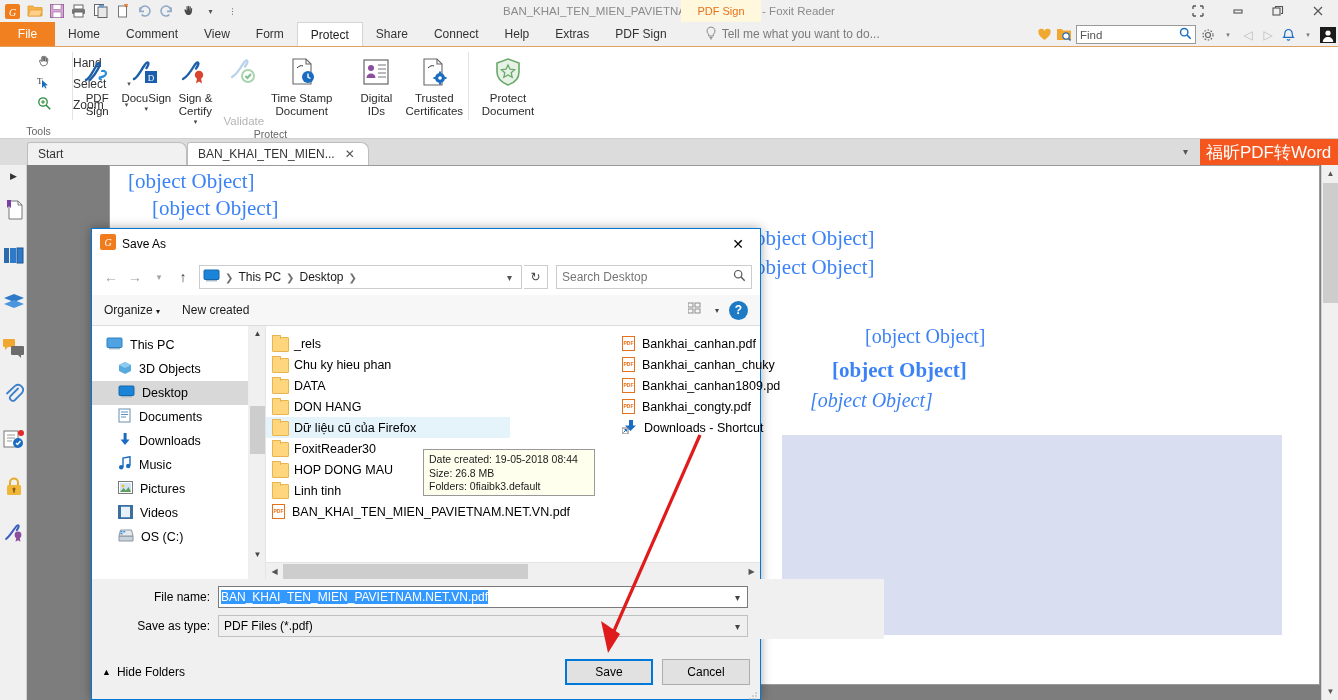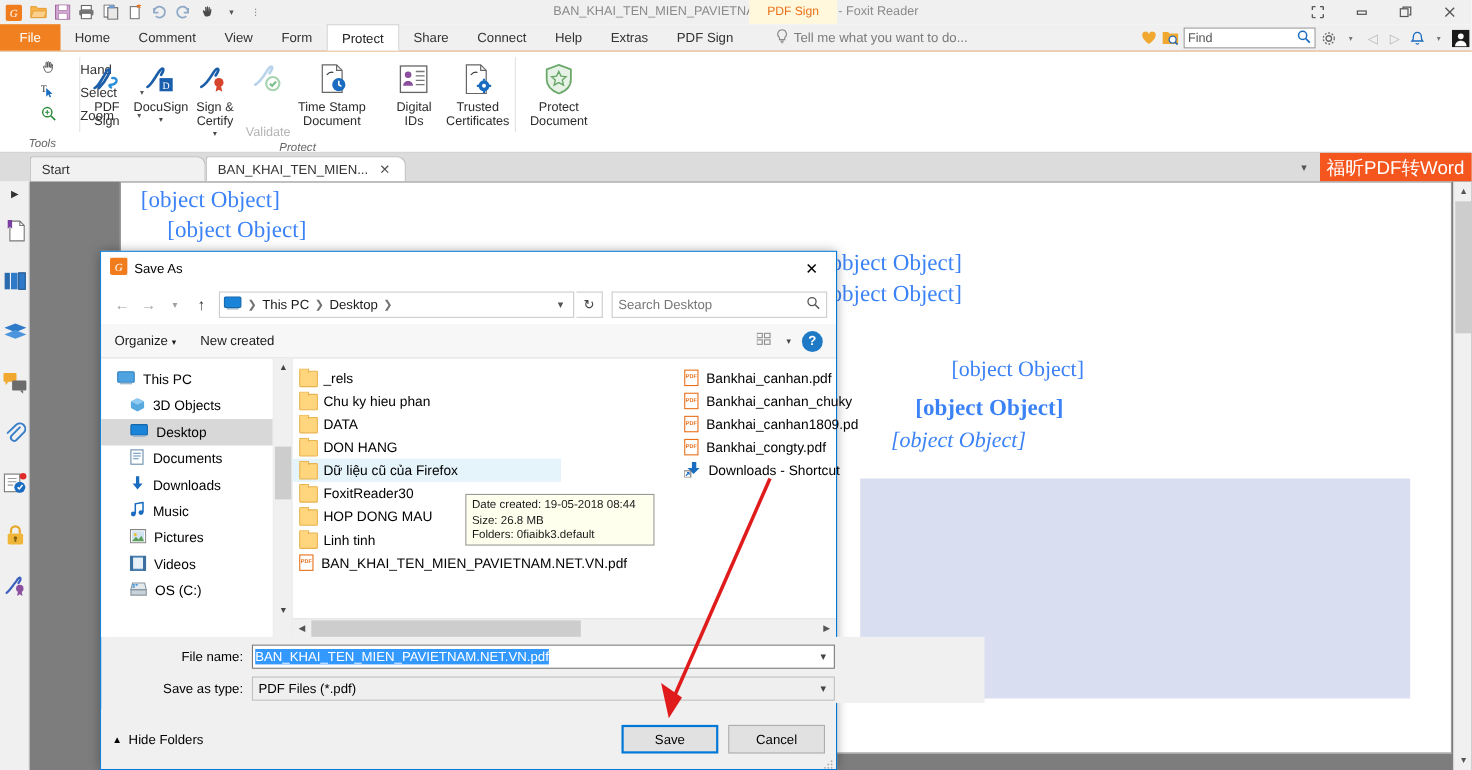--- a/index.html
+++ b/index.html
@@ -77,21 +77,21 @@
   
   .ribbon {
     position: absolute; left: 0; top: 47px; width: 1338px; height: 92px;
     background: #ffffff;
     border-bottom: 1px solid #d0d0d0;
     display: flex;
   }
   .rib-group { display: flex; flex-direction: column; position: relative; height: 92px; }
   .rib-group-body { display: flex; flex: 1; align-items: flex-start; padding-top: 3px; }
   .rib-group-label {
-    text-align: center; font-size: 10.5px; color: #666; padding-bottom: 2px; font-style: italic;
+    text-align: center; font-size: 10.5px; color: #666; padding-bottom: 2px;
   }
   .rib-sep { width: 1px; background: #e3e3e3; margin: 5px 0 18px 0; }
 
   .tools-group { width: 72px; padding-left: 5px; }
   .tool-row {
     display: flex; align-items: center; gap: 21px; height: 21px;
     font-size: 12px; color: #333; margin-left: 32px;
   }
 
   .big-btn {
@@ -240,21 +240,20 @@
   .hsarrow { width: 17px; text-align: center; color: #555; font-size: 8px; }
   .hthumb { height: 15px; background: #cdcdcd; }
   .tooltip {
     position: absolute; left: 423px; top: 449px; width: 172px; height: 47px;
     background: #ffffee; border: 1px solid #999; font-size: 10.5px;
     color: #1a1a1a; padding: 3px 5px; line-height: 13.5px; z-index: 20;
   }
   .dlg-fields {
     position: absolute; left: 0; top: 350px; width: 792px; height: 60px;
     background: #f0f0f0;
-    margin-left: 11px;
   }
   .fieldrow { display: flex; align-items: center; height: 22px; margin-top: 7px; }
   .fieldlabel { width: 126px; text-align: right; padding-right: 8px; font-size: 12px; color: #000; }
   .fieldinput {
     width: 530px; height: 22px; background: #fff; border: 1px solid #7a7a7a;
     display: flex; align-items: center; padding: 0 2px; font-size: 12px; color: #000;
   }
   .fieldinput.combo { border: 1px solid #c0c0c0; background: #efefef; }
   .selected-text { background: #3399ff; color: #ffffff; }
   .fieldinput .dd { margin-left: auto; color: #444; font-size: 10px; padding-right: 5px; }

